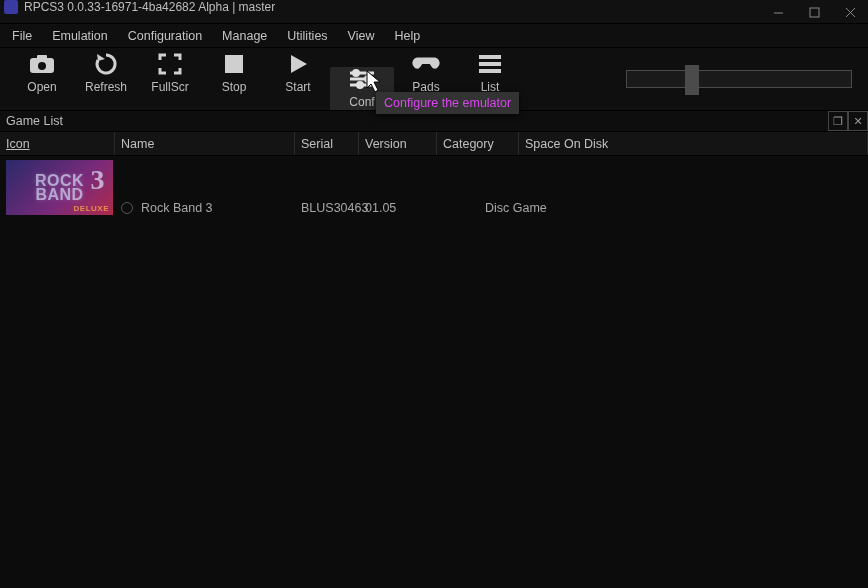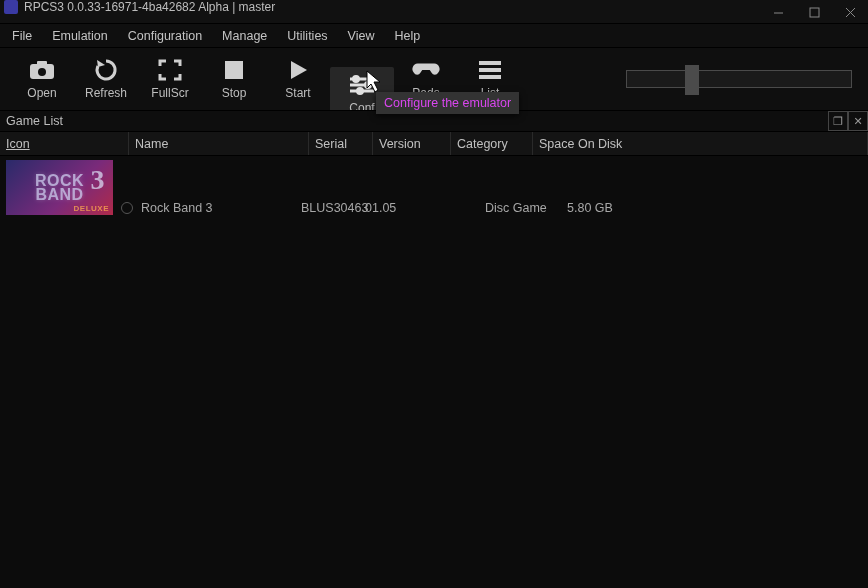--- a/index.html
+++ b/index.html
@@ -59,21 +59,21 @@
   .toolbar {
     height: 62px;
     display: flex;
     align-items: center;
     padding: 4px 10px;
     color: #b5b5b5;
   }
   .tb-btn {
     width: 64px;
     height: 54px;
-    display: flex; flex-direction: column; align-items: center; justify-content: center;
+    display: flex; flex-direction: column; align-items: center; 
     gap: 4px;
     font-size: 12px;
     color: #bebebe;
     position: relative;
   }
   .tb-btn.highlight {
     background: #272727;
     border-radius: 2px;
     margin-top: 29px;
   }
@@ -124,21 +124,21 @@
     display: flex;
     border-bottom: 1px solid #000;
   }
   .colhead .col {
     border-right: 1px solid #2a2a2a;
     padding: 4px 6px;
     font-size: 12.5px;
     color: #c0c0c0;
     display:flex;align-items:center;
   }
-  .c-icon { width: 129px; text-decoration: underline; }
+  .c-icon { width: 115px; text-decoration: underline; }
   .c-name { width: 180px; }
   .c-serial { width: 64px; }
   .c-version { width: 78px; }
   .c-category { width: 82px; }
   .c-space { flex: 1; }
   .gamerow {
     display:flex; align-items:flex-end;
     min-height: 60px;
     color:#a7a7a7;
     font-size:12.5px;
@@ -367,21 +367,20 @@
           <span class="dx">DELUXE</span>
         </div>
       </div>
       <div class="cell namecell">
         <span class="diskico"></span>
         <span>Rock Band 3</span>
       </div>
       <div class="cell serialcell">BLUS30463</div>
       <div class="cell versioncell">01.05</div>
       <div class="cell categorycell">Disc Game</div>
-      <div class="cell spacecell">5.80 GB</div>
     </div>
   </div>
 
   <div class="tooltip">Configure the emulator</div>
 
   <svg class="cursor" width="20" height="26">
     <path d="M1 1 L1 18 L5 14 L9 22 L12 20 L8 12 L14 12 Z" fill="#fff" stroke="#000" stroke-width="1"></path>
   </svg>
 
 </div>

